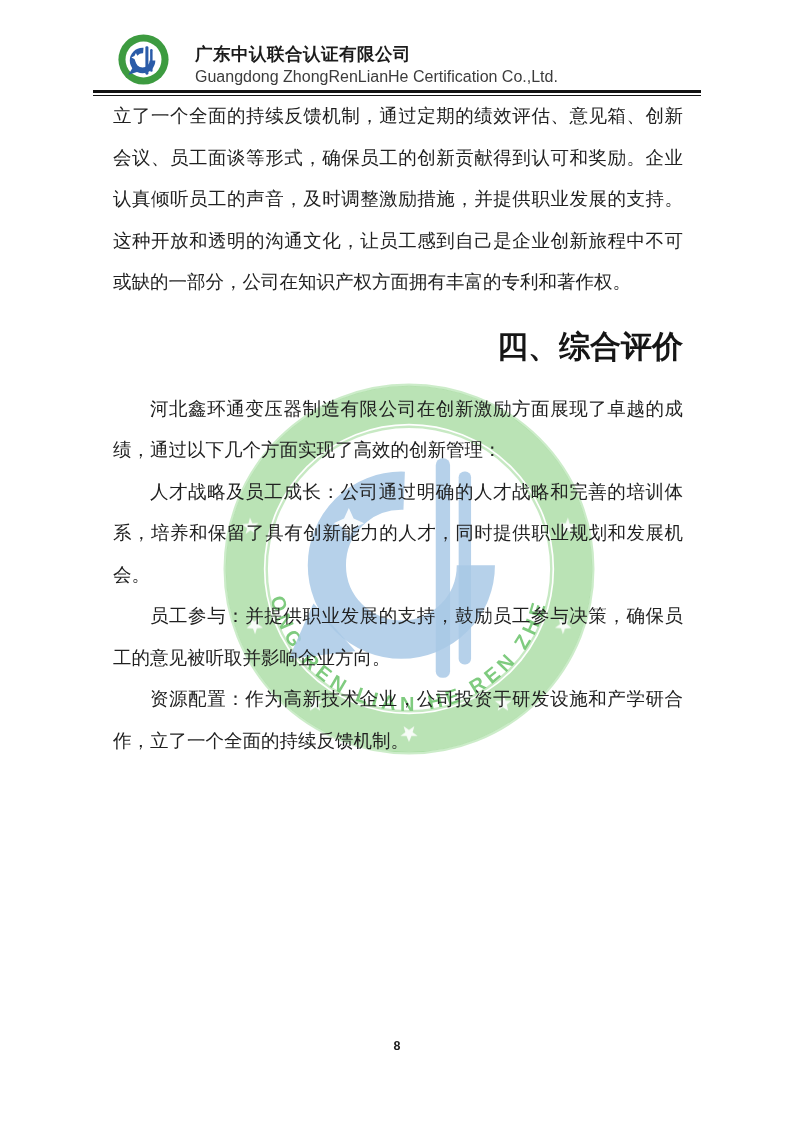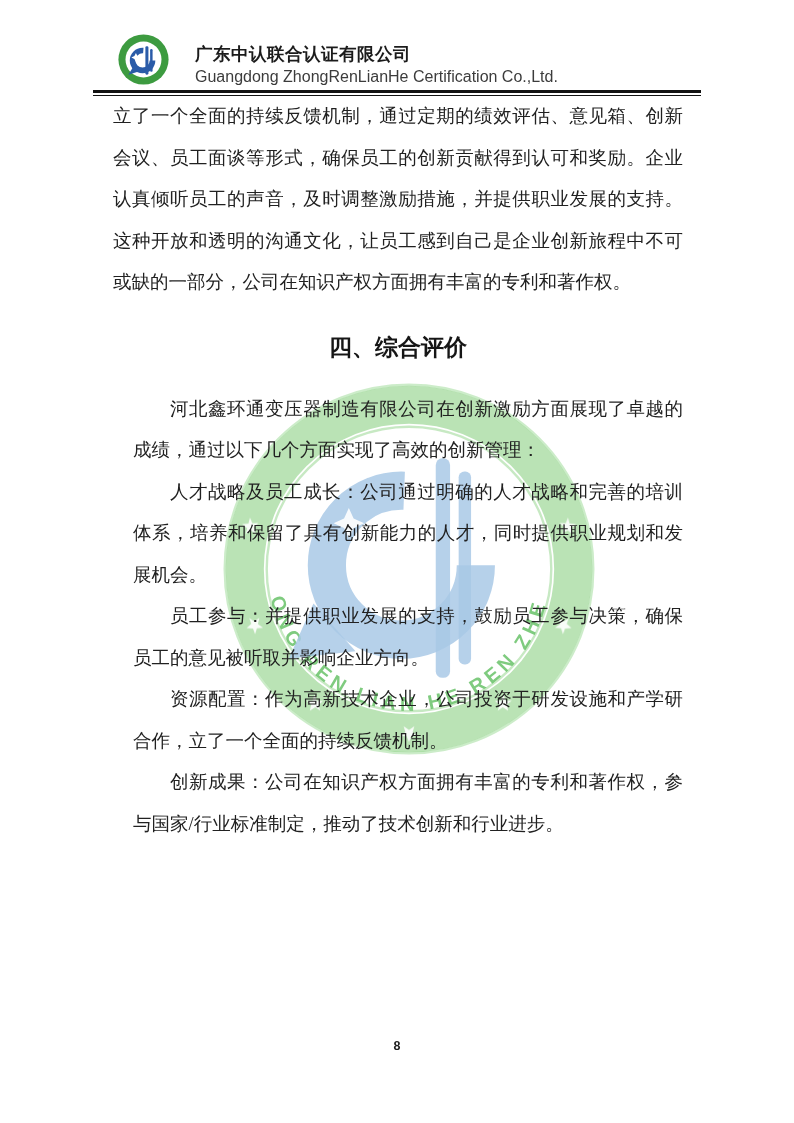--- a/index.html
+++ b/index.html
@@ -39,26 +39,26 @@
     z-index:0; pointer-events:none;
   }
 
   
   .body-text {
     position:absolute; left:113px; top:96px; width:570px;
     font-size:18.5px; line-height:41.5px; color:#212121;
     text-align:justify; z-index:1;
   }
   .para { margin:0; }
-  .para.indent { text-indent:2em;margin-left:20px; }
+  .para.indent { text-indent:2em; }
   .section-heading {
     margin:25px 0 24px 0;
     font-family:"Liberation Sans", sans-serif;
-    font-size:23px; font-weight:bold; color:#161616;
-    line-height:36px; text-align:center;
+    font-size:31px; font-weight:bold; color:#161616;
+    line-height:36px; text-align:right;
   }
 
   
   .footer {
     position:absolute; left:0; top:1036px; width:794px;
     text-align:center; z-index:1;
   }
   .page-number {
     font-family:"Liberation Sans", sans-serif;
     font-size:12.5px; font-weight:bold; color:#1d1d1d;
@@ -128,21 +128,20 @@
   </div>
 
   <div class="body-text">
     <p class="para">立了一个全面的持续反馈机制，通过定期的绩效评估、意见箱、创新会议、员工面谈等形式，确保员工的创新贡献得到认可和奖励。企业认真倾听员工的声音，及时调整激励措施，并提供职业发展的支持。这种开放和透明的沟通文化，让员工感到自己是企业创新旅程中不可或缺的一部分，公司在知识产权方面拥有丰富的专利和著作权。</p>
     <h2 class="section-heading">四、综合评价</h2>
     <div>
         <p class="para indent">河北鑫环通变压器制造有限公司在创新激励方面展现了卓越的成绩，通过以下几个方面实现了高效的创新管理：</p>
         <p class="para indent">人才战略及员工成长：公司通过明确的人才战略和完善的培训体系，培养和保留了具有创新能力的人才，同时提供职业规划和发展机会。</p>
         <p class="para indent">员工参与：并提供职业发展的支持，鼓励员工参与决策，确保员工的意见被听取并影响企业方向。</p>
         <p class="para indent">资源配置：作为高新技术企业，公司投资于研发设施和产学研合作，立了一个全面的持续反馈机制。</p>
-        <p class="para indent">创新成果：公司在知识产权方面拥有丰富的专利和著作权，参与国家/行业标准制定，推动了技术创新和行业进步。</p>
       </div>
   </div>
 
   <div class="footer">
     <span class="page-number">8</span>
   </div>
 
 </div>
 
 </body></html>

